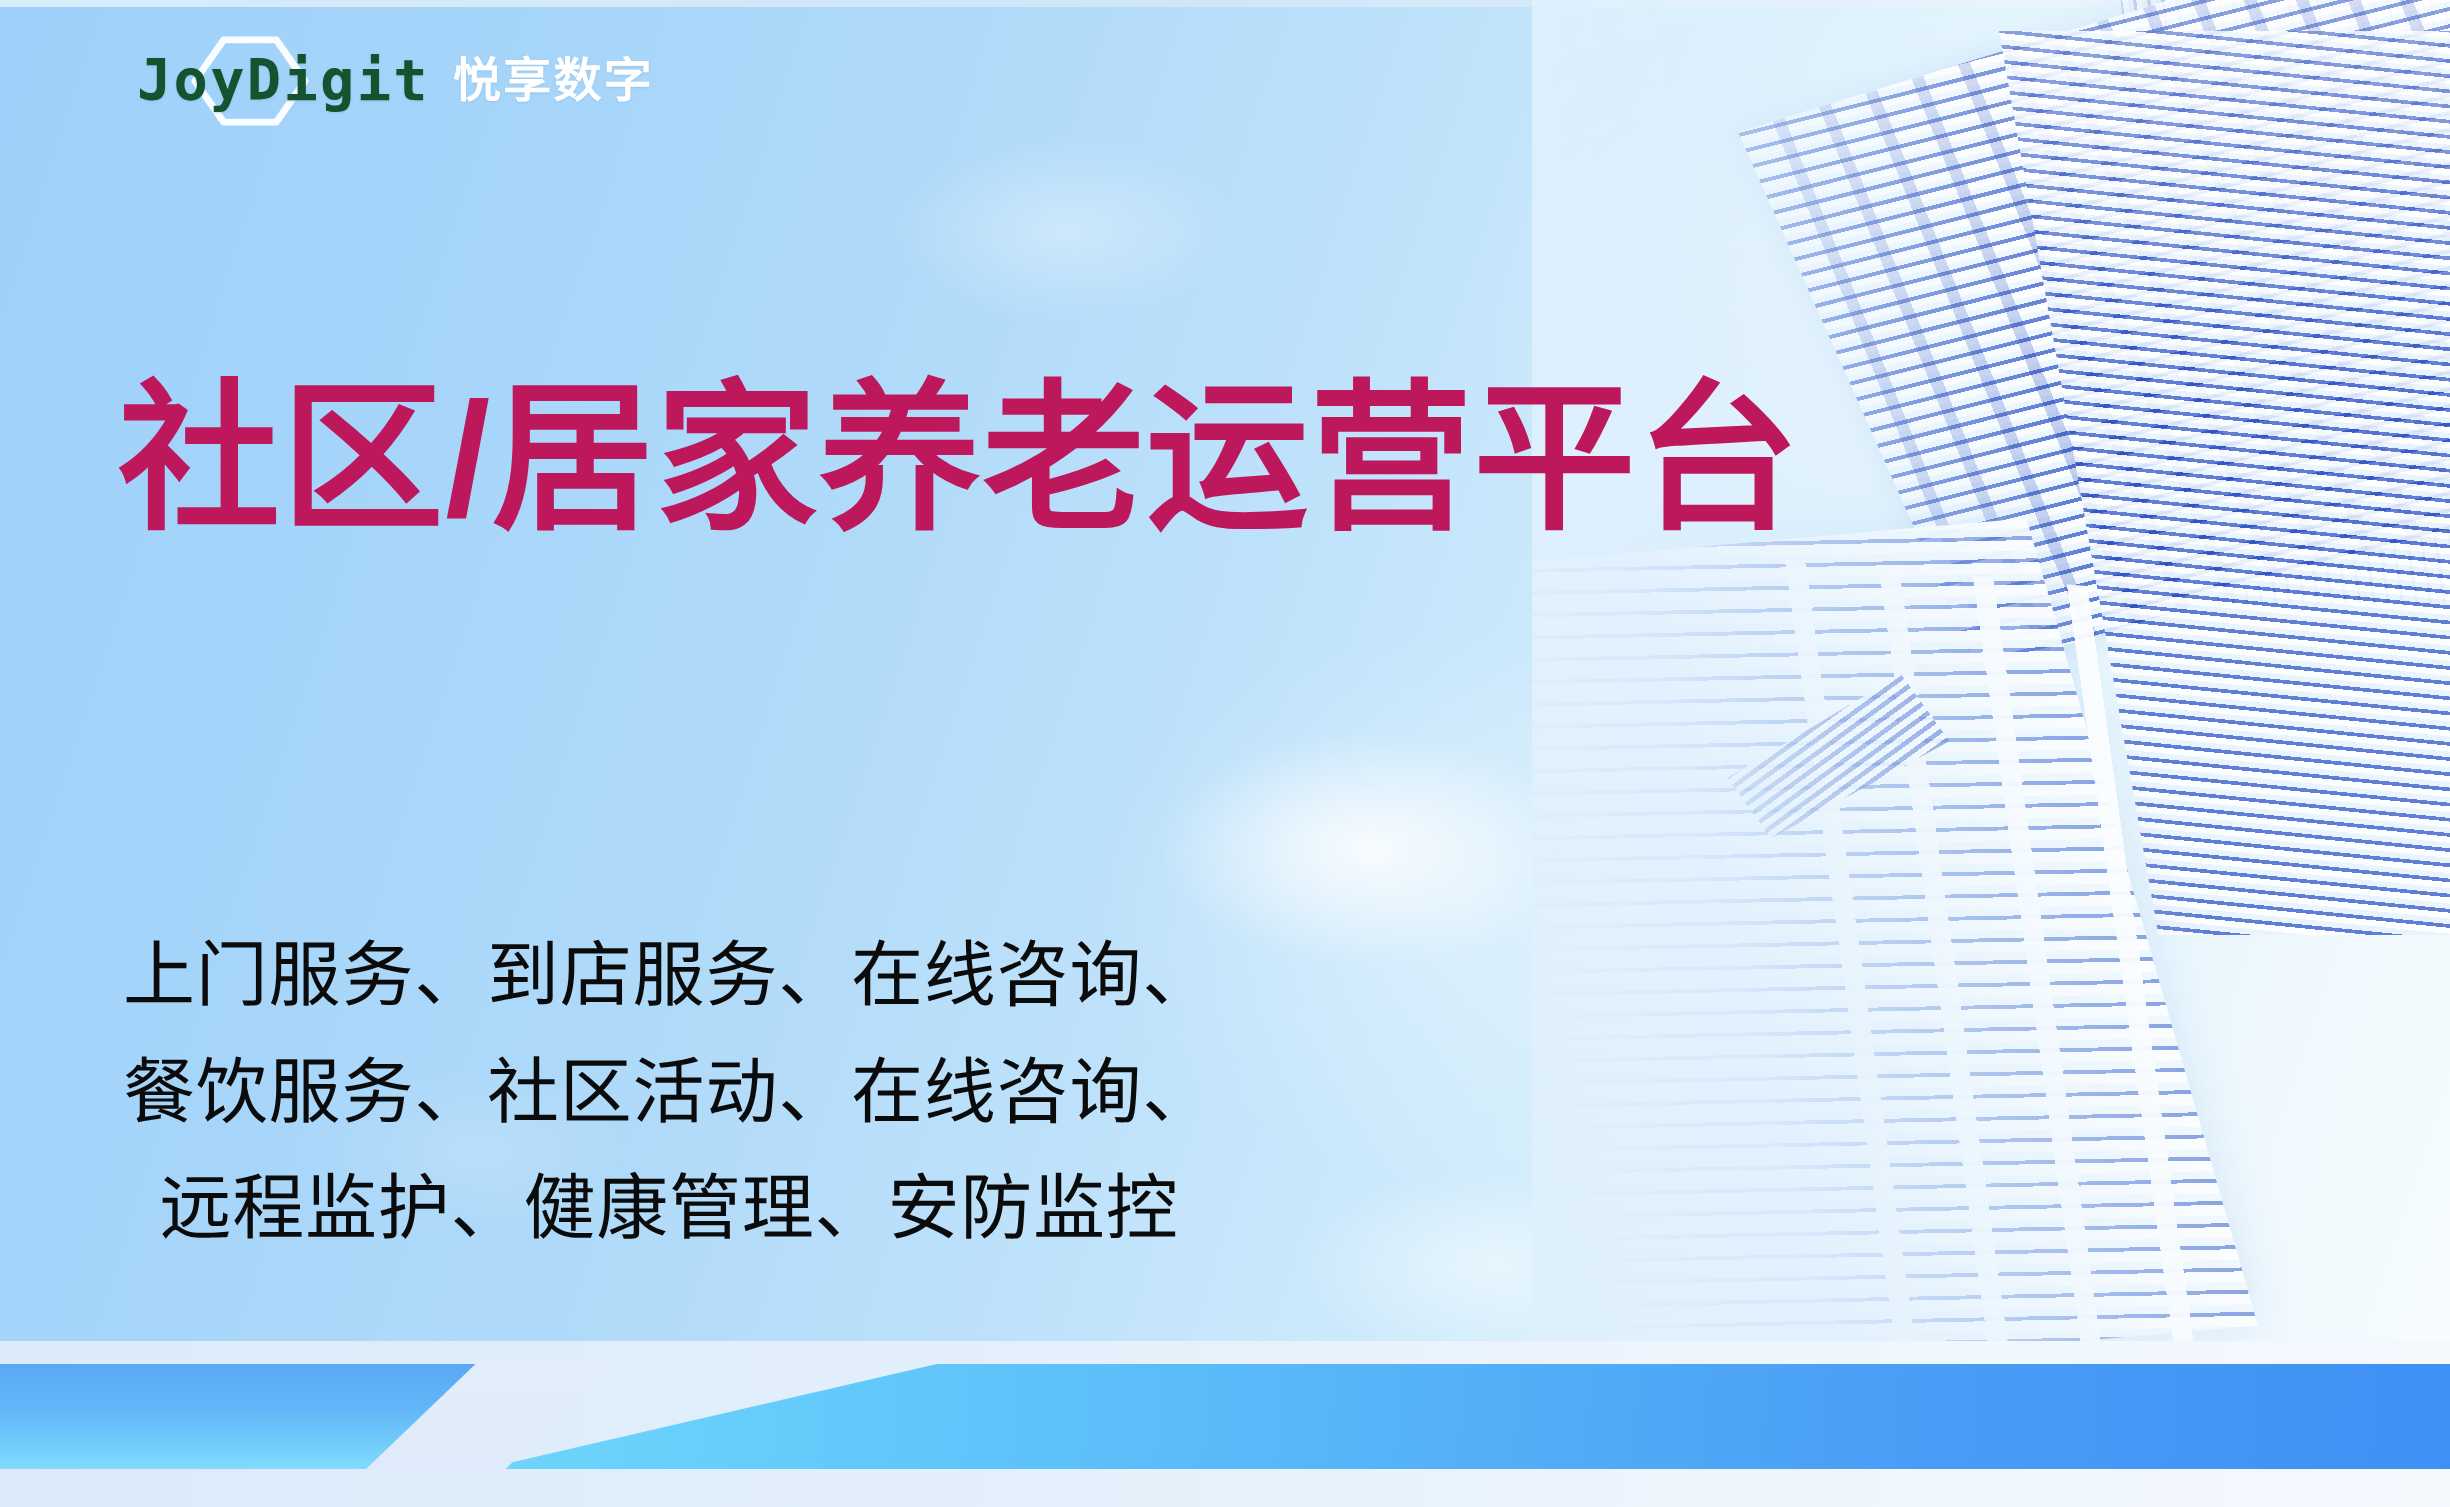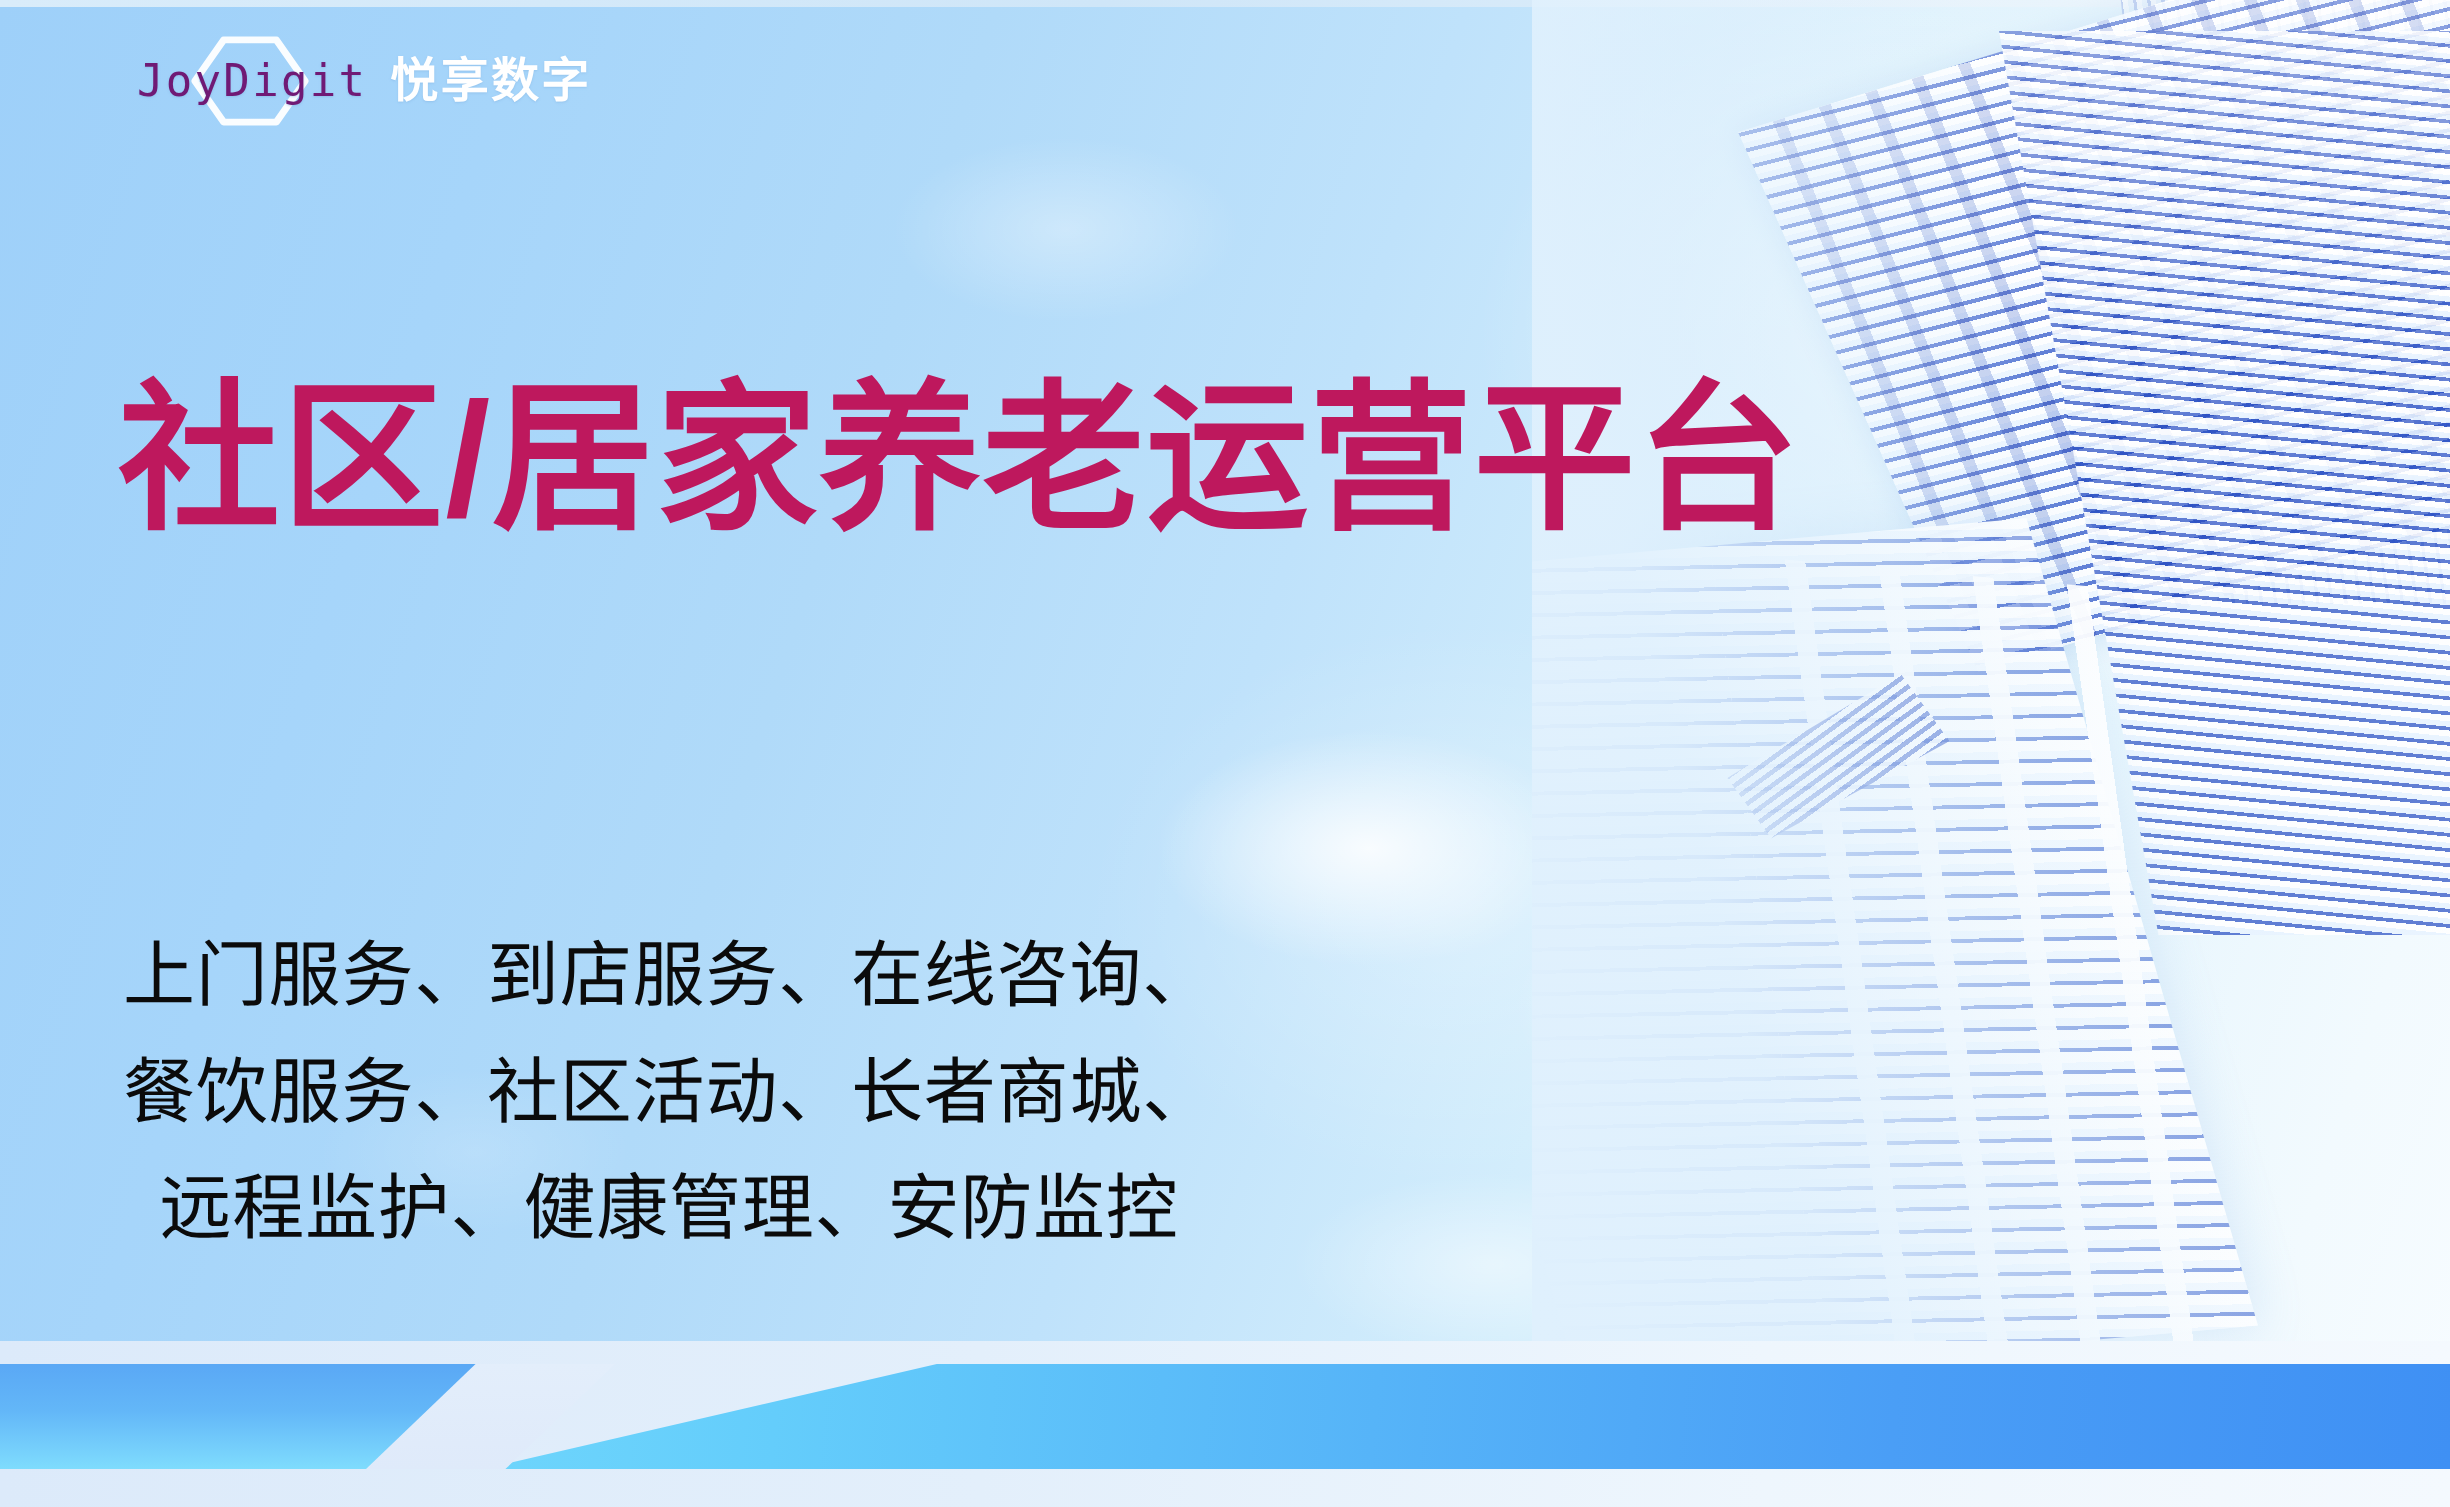--- a/index.html
+++ b/index.html
@@ -234,24 +234,24 @@
     left: 54px;
     top: 1.6px;
     width: 118px;
     height: 90px;
     pointer-events: none;
   }
   .logo-word {
     position: relative;
     z-index: 2;
     font-family: "DejaVu Sans Mono", "Liberation Mono", monospace;
-    font-size: 44px;
-    font-weight: normal;
+    font-size: 57px;
+    font-weight: bold;
     letter-spacing: 2.3px;
-    color: #701a75;
+    color: #14532d;
     line-height: 1;
     white-space: nowrap;
     text-shadow: 0 0.8px 2.3px rgba(120,170,220,0.45);
   }
   .logo-cn {
     font-size: 48px;
     font-weight: bold;
     color: #ffffff;
     letter-spacing: 2.3px;
     line-height: 1;
@@ -374,21 +374,21 @@
       <span class="logo-word">JoyDigit</span>
     </div>
     <span class="logo-cn">悦享数字</span>
   </div>
 
   <h1 class="headline">社区/居家养老运营平台</h1>
 
 
   <div class="body-block">
     <span class="body-line">上门服务、到店服务、在线咨询、</span>
-    <span class="body-line">餐饮服务、社区活动、长者商城、</span>
+    <span class="body-line">餐饮服务、社区活动、在线咨询、</span>
     <span class="body-line">远程监护、健康管理、安防监控</span>
   </div>
 
   <div class="ribbon">
     <div class="ribbon-pale"></div>
     <div class="ribbon-left"></div>
     <div class="ribbon-right"></div>
     <div class="ribbon-gap"></div>
   </div>
 

